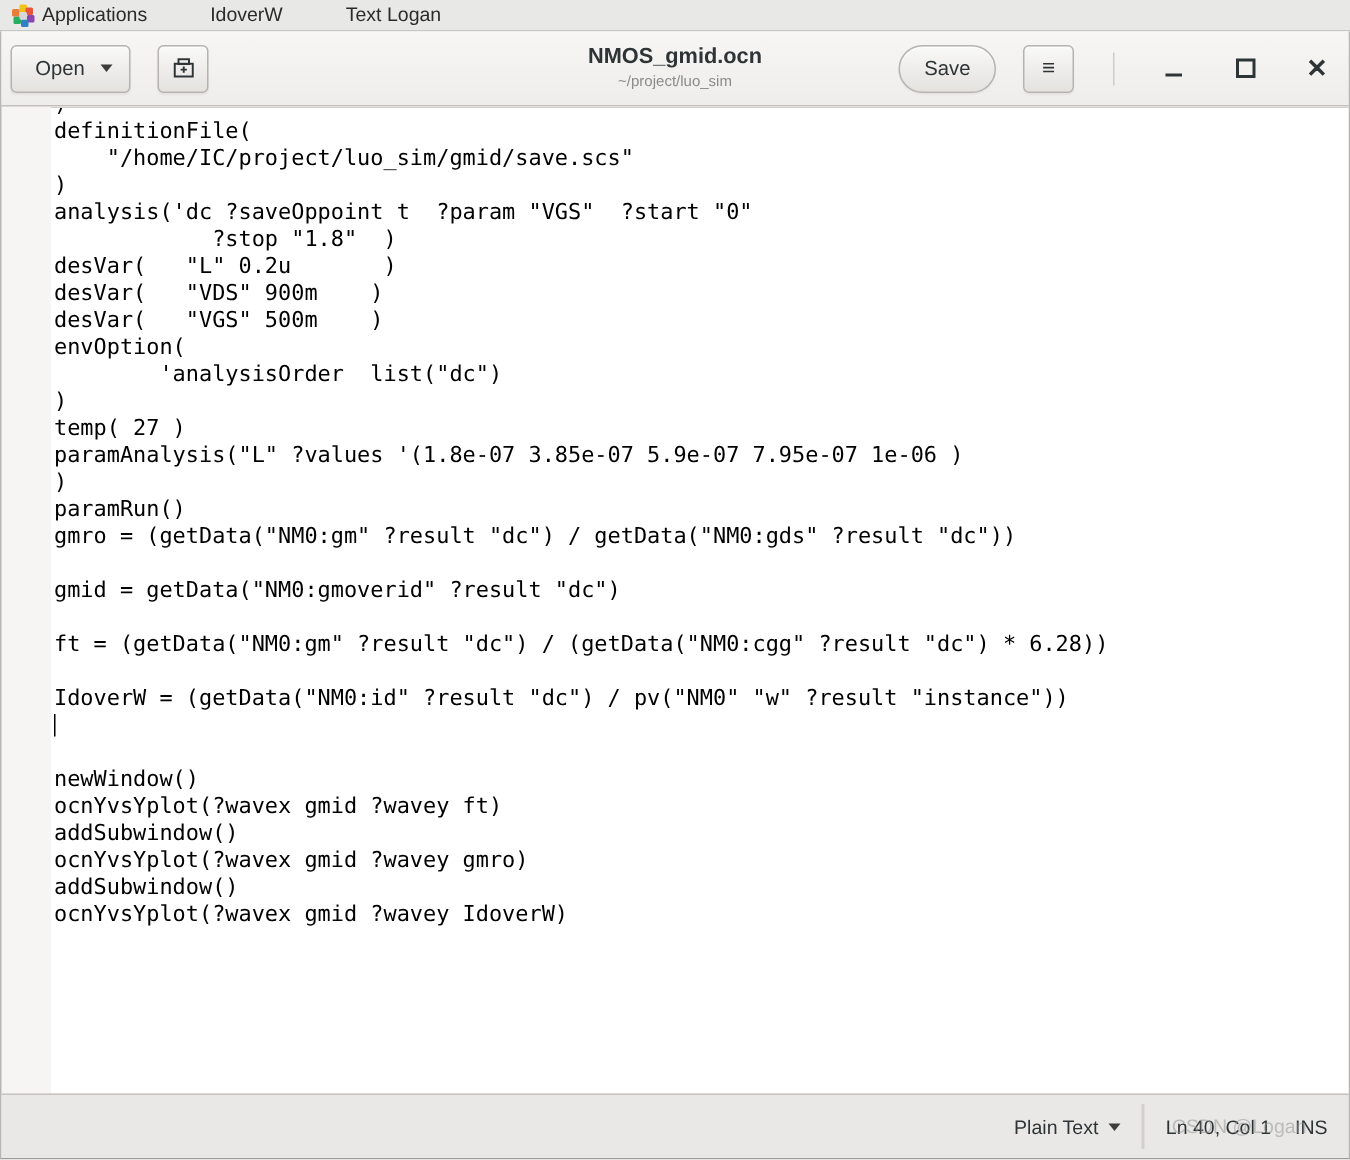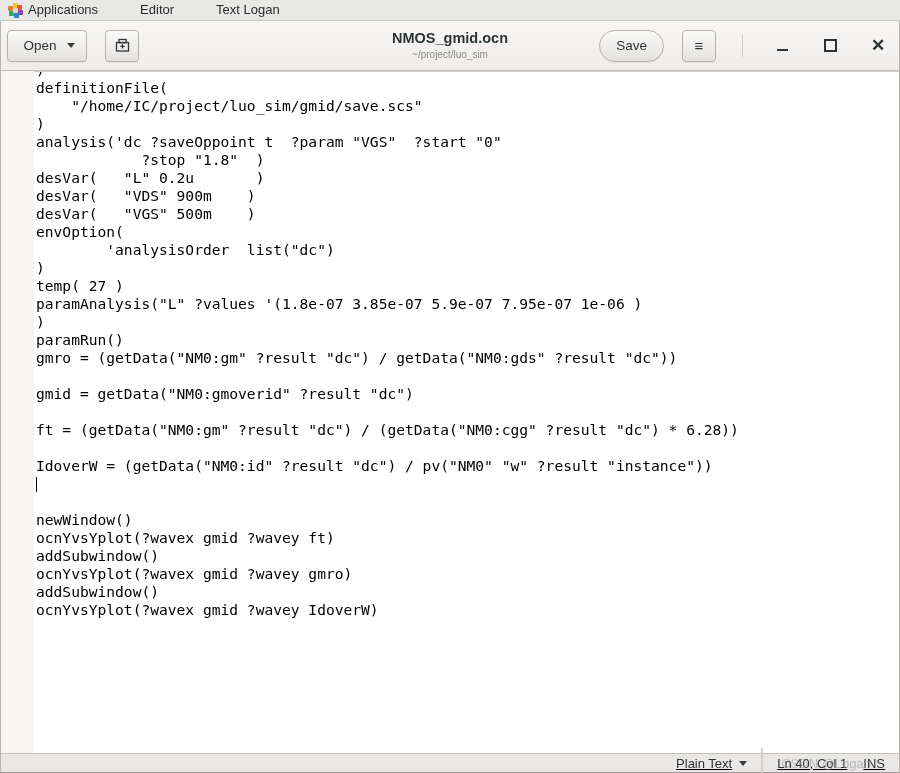--- a/index.html
+++ b/index.html
@@ -199,31 +199,30 @@
   .caret {
     display: inline-block;
     width: 1px;
     height: 15px;
     background: #000;
     vertical-align: -3px;
   }
 
   
   #statusbar {
-    height: 19px;
+    height: 43px;
     flex: none;
     background: #e9e8e7;
     border-top: 1px solid #c6c3bf;
     display: flex;
     align-items: center;
     justify-content: flex-end;
     box-sizing: border-box;
     position: relative;
     padding-right: 4px;
-    text-decoration: underline;
   }
   .sb-item {
     font-size: 13px;
     color: #2e3436;
     display: inline-flex;
     align-items: center;
     gap: 7px;
     padding: 0 14px;
     height: 30px;
     white-space: nowrap;
@@ -273,21 +272,21 @@
       <i></i>
         <i></i>
         <i></i>
         <i></i>
         <i></i>
         <i></i>
         <i></i>
     </span>
     <span>Applications</span>
   </div>
-  <div class="panel-item">Editor</div>
+  <div class="panel-item">IdoverW</div>
   <div class="panel-item">Text Logan</div>
 </div>
 
 <div id="app-window">
 
   <div id="headerbar">
 
     <div id="title-block">
       <div id="window-title">NMOS_gmid.ocn</div>
       <div id="window-subtitle">~/project/luo_sim</div>

